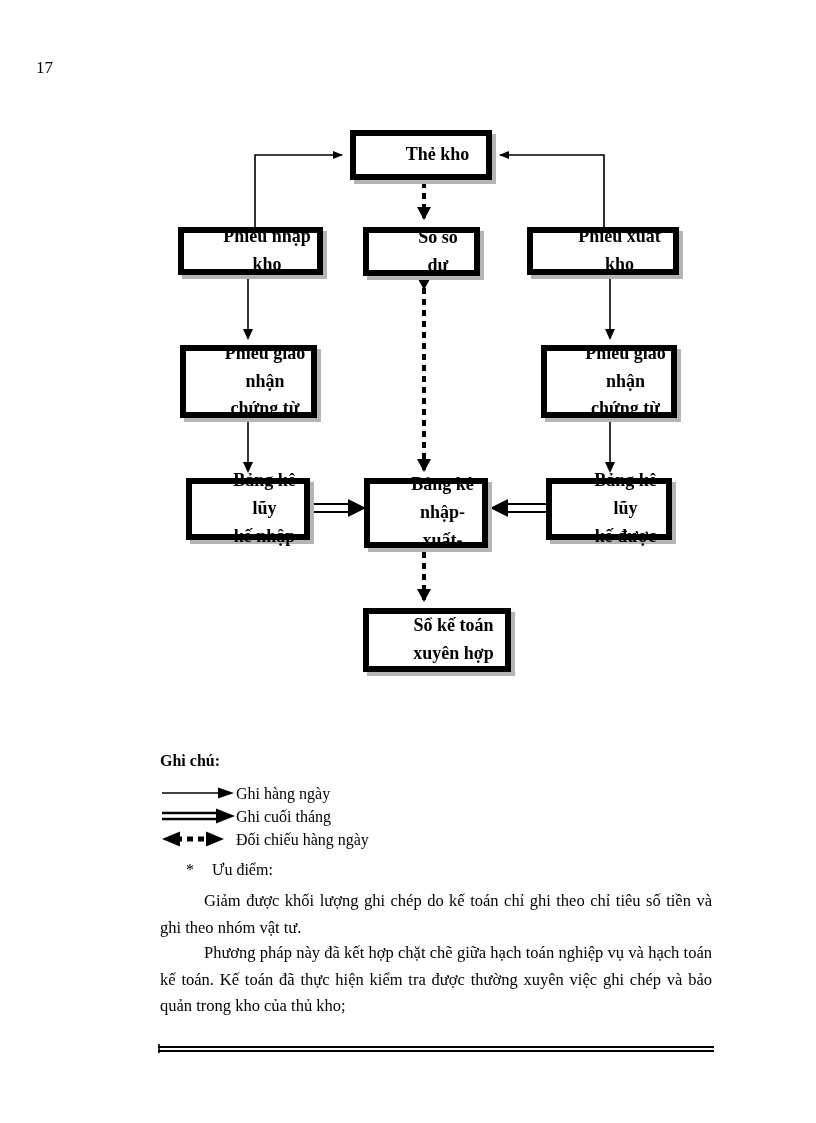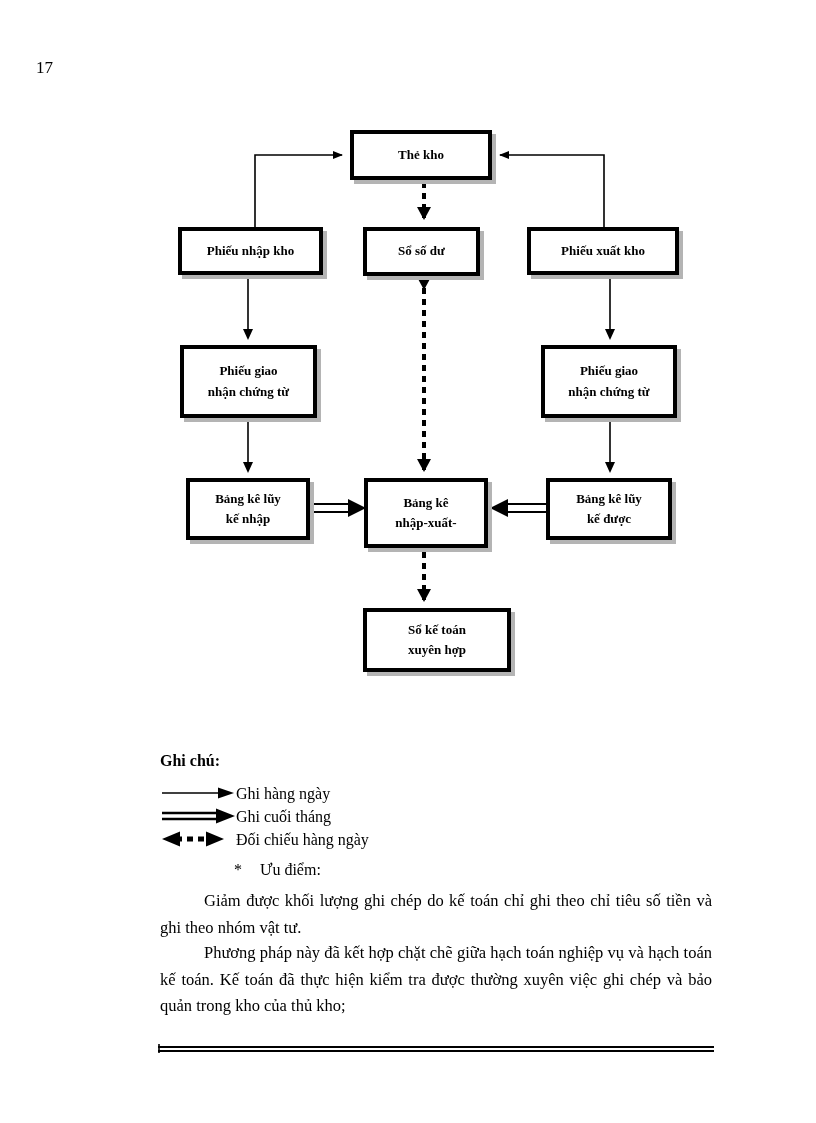--- a/index.html
+++ b/index.html
@@ -35,32 +35,33 @@
     top: 0;
     width: 816px;
     height: 720px;
   }
   .diagram svg { display: block; }
 
   
   .node {
     position: absolute;
     box-sizing: border-box;
-    border: 4px solid #000000;
+    border: 6px solid #000000;
     background: #ffffff;
     box-shadow: 4px 4px 0 0 #b4b4b4;
     display: flex;
     align-items: center;
     justify-content: center;
     text-align: center;
     font-weight: bold;
-    font-size: 13px;
+    font-size: 18px;
     line-height: 1.55;
     font-family: "Liberation Serif", "DejaVu Serif", serif;
     z-index: 5;
+    padding-left: 33px;
   }
   .node span { display: block; padding: 0 4px; }
 
   
   .notes-heading {
     position: absolute;
     left: 160px;
     top: 752px;
     font-weight: bold;
     font-size: 16px;
@@ -241,21 +242,21 @@
   <span class="glyph">
     <svg width="80" height="24" viewBox="0 0 80 24">
       <line x1="16" y1="9" x2="50" y2="9" stroke="#000" stroke-width="5" stroke-dasharray="6,5"></line>
       <path d="M20,1.5 L2,9 L20,16.5 z" fill="#000"></path>
       <path d="M46,1.5 L64,9 L46,16.5 z" fill="#000"></path>
     </svg>
   </span>
   <span class="legend-label">Đối chiếu hàng ngày</span>
 </div>
 
-<div class="bullet-line" style="top:861px;margin-left:48px;">
+<div class="bullet-line" style="top:861px;">
   <span class="star">*</span><span>Ưu điểm:</span>
 </div>
 
 <div class="para" style="top:888px;">Giảm được khối lượng ghi chép do kế toán chỉ ghi theo chỉ tiêu số tiền và ghi theo nhóm vật tư.</div>
 <div class="para" style="top:940px;">Phương pháp này đã kết hợp chặt chẽ giữa hạch toán nghiệp vụ và hạch toán kế toán. Kế toán đã thực hiện kiểm tra được thường xuyên việc ghi chép và bảo quản trong kho của thủ kho;</div>
 
 <div class="footer-rule">
   <svg width="556" height="10" viewBox="0 0 556 10">
     <line x1="1" y1="0" x2="1" y2="9" stroke="#000" stroke-width="1.6"></line>
     <line x1="0" y1="3" x2="556" y2="3" stroke="#000" stroke-width="1.8"></line>

